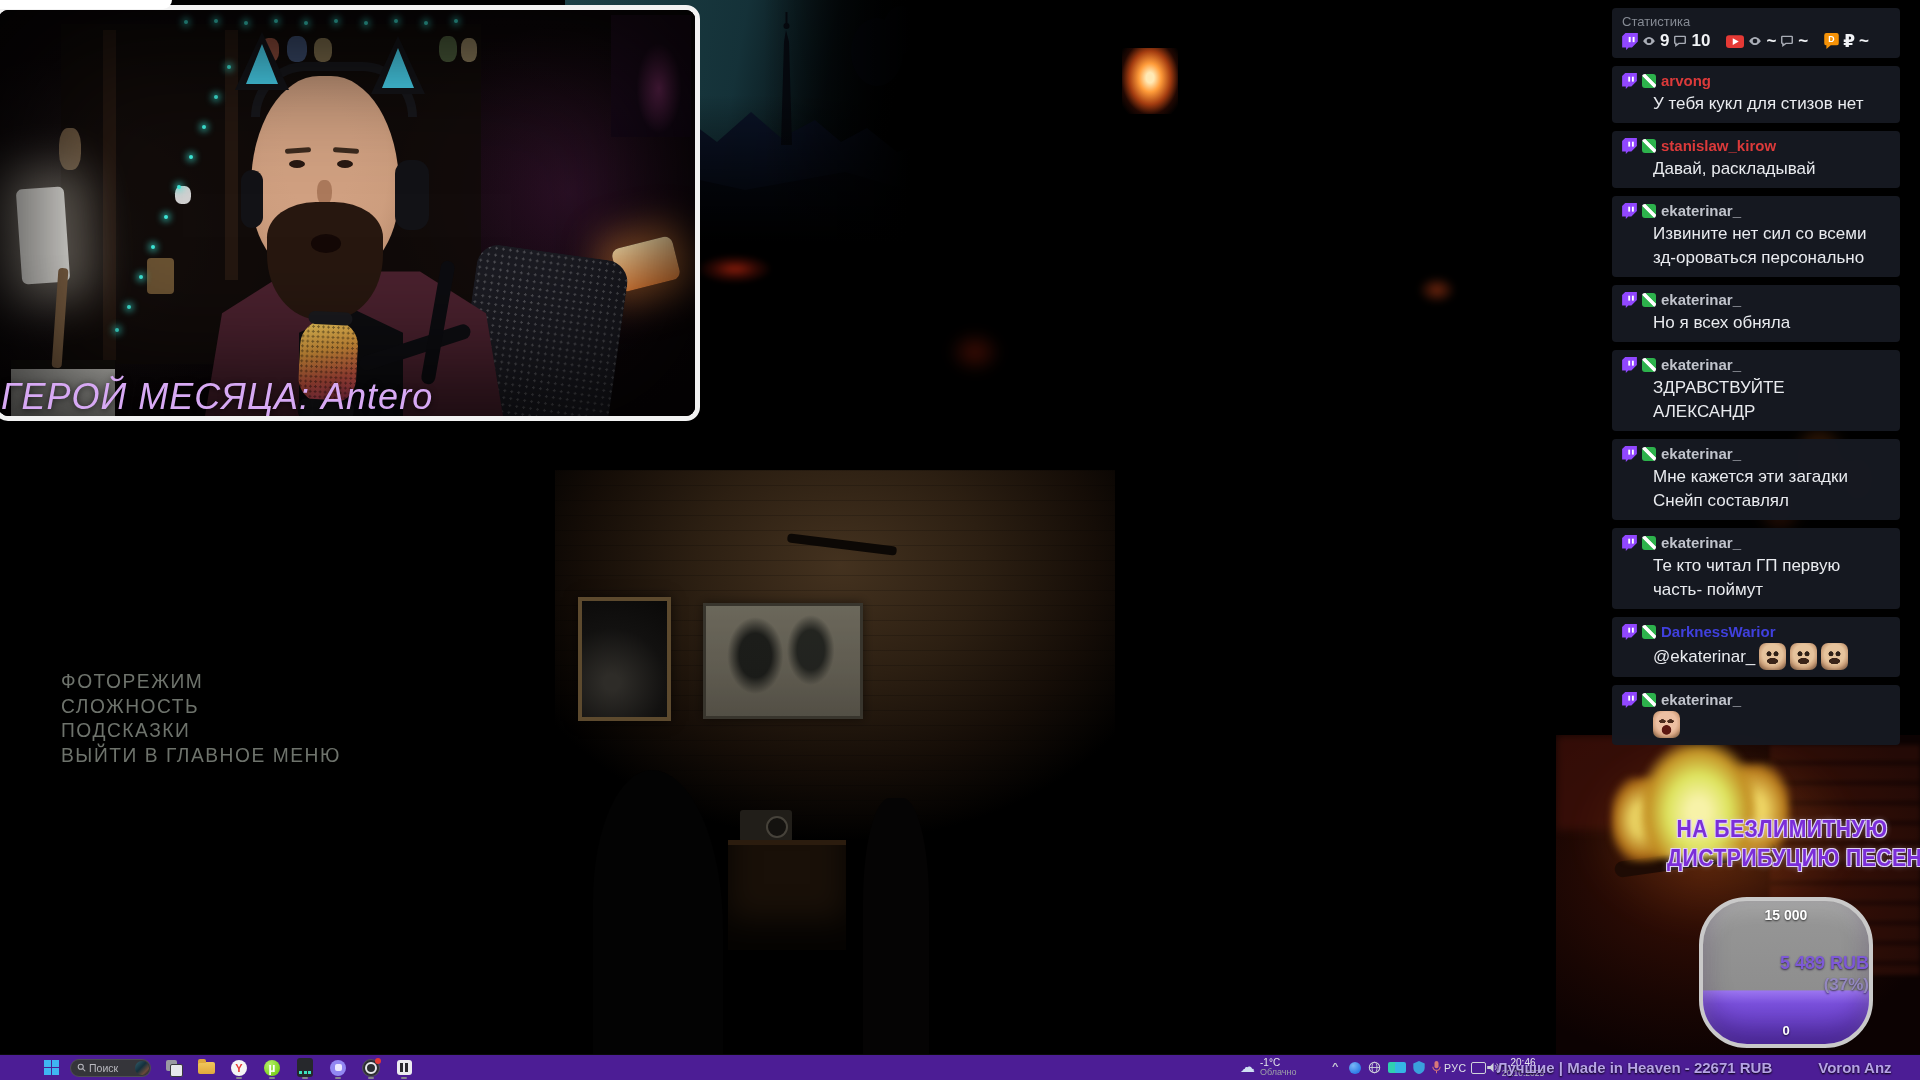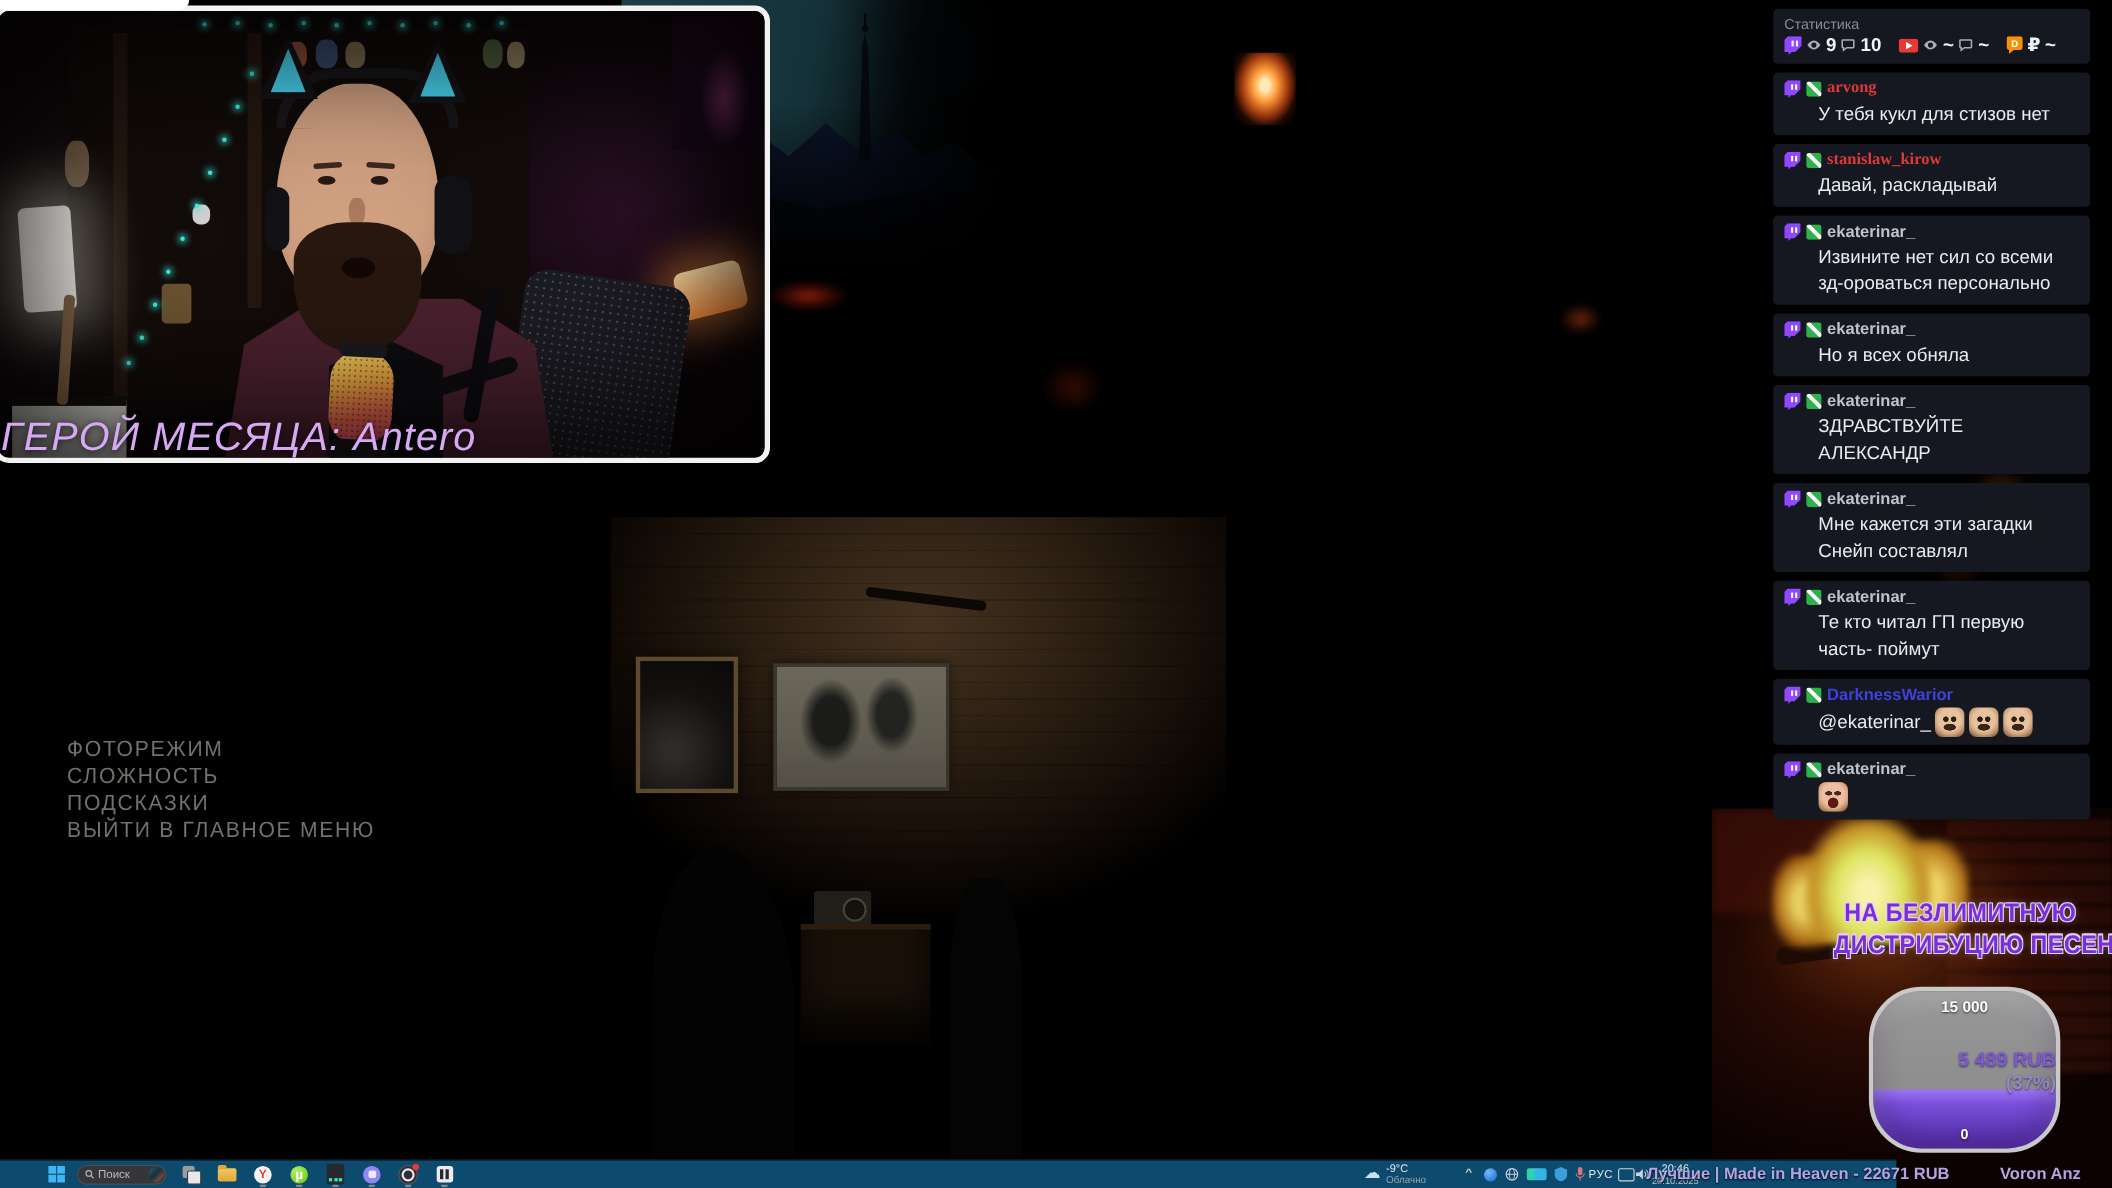--- a/index.html
+++ b/index.html
@@ -143,39 +143,39 @@
      text-shadow:0 1px 2px #1a1030;}
 
   
   .chat{position:absolute;left:56px;top:8px;width:288px;z-index:14;}
   .box{background:rgba(22,25,33,.96);border-radius:4px;padding:6px 10px 7px;margin-bottom:8px;}
   .stats-label{font-size:13px;color:#868b94;margin-bottom:2px;}
   .stats-row{display:flex;align-items:center;gap:4px;font-size:17px;font-weight:700;color:#f0f2f5;}
   .stats-row .gap{width:8px;}
   .msg-head{display:flex;align-items:center;gap:5px;line-height:17px;margin-bottom:3px;}
   .uname{font-size:15px;font-weight:700;}
-  .u-red{color:#dc3a3a;font-family:Liberation Serif, serif;}.u-gray{color:#c0c3cb;}.u-blue{color:#4040dd;}
+  .u-red{color:#dc3a3a;}.u-gray{color:#c0c3cb;}.u-blue{color:#4040dd;}
   .msg-text{font-size:17px;line-height:24px;color:#e9ebef;margin-left:31px;}
   .badge{display:inline-block;width:14px;height:14px;border-radius:3px;background:
      linear-gradient(45deg,transparent 42%,#fff 46% 60%,transparent 64%),#2db24c;flex:none;}
   .tw-ico,.yt-ico,.da-ico{display:inline-flex;flex:none;}
   .emote{width:27px;height:27px;border-radius:7px;display:inline-block;vertical-align:-8px;margin-left:4px;
      background:
       radial-gradient(circle at 37% 40%,#2e1f16 2.2px,transparent 2.8px),
       radial-gradient(circle at 63% 40%,#2e1f16 2.2px,transparent 2.8px),
       radial-gradient(ellipse 9px 5px at 50% 67%,#3a2318 58%,transparent 66%),
       radial-gradient(circle at 50% 42%,#e6c39c 48%,#cfa47e 64%,#9c7557 80%,#5a4636 100%);}
   .emote.cry{background:
       radial-gradient(ellipse 5px 3px at 35% 38%,#4a2a1c 60%,transparent 70%),
       radial-gradient(ellipse 5px 3px at 65% 38%,#4a2a1c 60%,transparent 70%),
       radial-gradient(ellipse 8px 8px at 50% 70%,#5c1812 55%,transparent 64%),
       radial-gradient(circle at 50% 42%,#ecbfa2 48%,#d8a684 64%,#a37a5a 80%,#5a4636 100%);}
 
   
-  .taskbar{position:absolute;left:0;bottom:0;width:1724px;height:25px;background:#0c4a6e;border-top:1px solid #0a0a0a;z-index:40;}
+  .taskbar{position:absolute;left:0;bottom:0;width:1920px;height:25px;background:#4c1d95;border-top:1px solid #0a0a0a;z-index:40;}
   .tb-left{position:absolute;left:44px;top:0;height:25px;display:flex;align-items:center;gap:11px;}
   .win-logo{width:15px;height:15px;display:grid;grid-template-columns:7px 7px;grid-template-rows:7px 7px;gap:1px;cursor:pointer;}
   .win-logo i{background:#3fb6f2;}
   .search-pill{width:72px;height:16px;border-radius:9px;background:#35353a;border:1px solid #4e4e53;display:flex;
      align-items:center;padding:0 1px 0 6px;gap:3px;cursor:text;}
   .search-pill span{font-size:10.5px;color:#b9b9bf;flex:1;}
   .bing-pic{width:14px;height:14px;border-radius:50%;background:linear-gradient(135deg,#35606e 0%,#14303c 45%,#6a4a3a 75%,#101820 100%);}
   .tb-app{width:22px;height:23px;display:flex;align-items:center;justify-content:center;position:relative;cursor:pointer;}
   .run-dot{position:absolute;bottom:0px;left:50%;transform:translateX(-50%);width:6px;height:2.5px;border-radius:2px;background:#85858d;}
   .tv-back{width:11px;height:11px;background:#9a9aa2;border-radius:2px;position:absolute;left:4px;top:4px;}
@@ -604,21 +604,21 @@
             <i></i>
             <i></i>
           </div>
           <i class="run-dot"></i>
         </div>
     </div>
 
     <div class="weather">
       <span class="cloud">☁</span>
       <div class="wcol">
-        <div>-9°C</div>
+        <div>-1°C</div>
         <div>Облачно</div>
       </div>
     </div>
     <div class="chev">^</div>
     <div class="tray">
       <div class="t-blue"></div>
       <svg width="13" height="13" viewBox="0 0 16 16">
           <circle cx="8" cy="8" r="6.4" fill="none" stroke="#cfd3da" stroke-width="1.3"></circle>
           <ellipse cx="8" cy="8" rx="3" ry="6.4" fill="none" stroke="#cfd3da" stroke-width="1.1"></ellipse>
           <line x1="1.6" y1="8" x2="14.4" y2="8" stroke="#cfd3da" stroke-width="1.1"></line>

